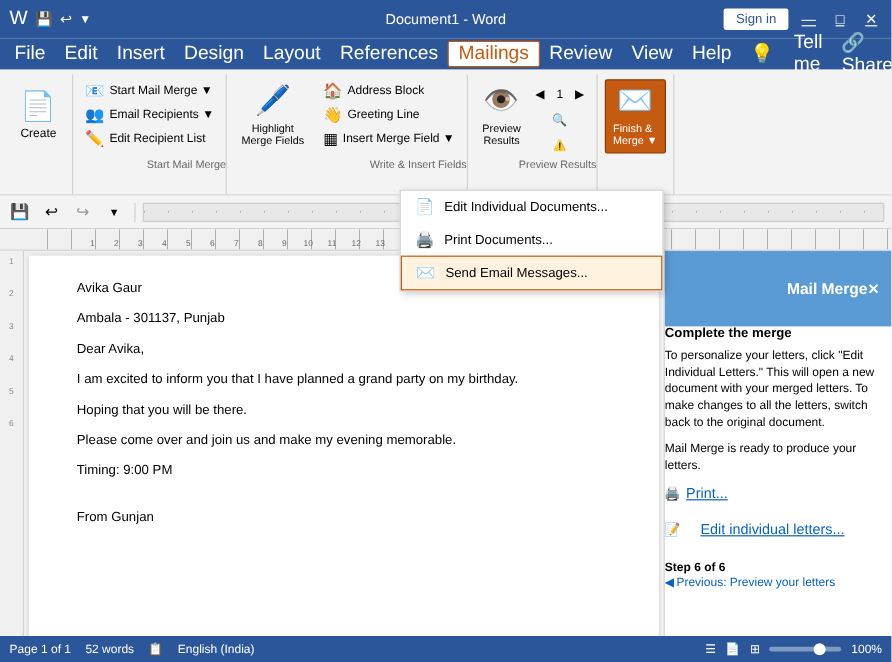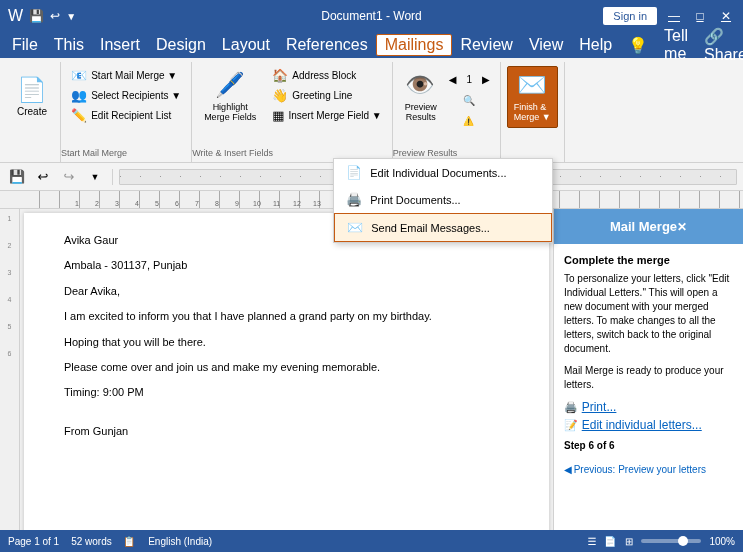--- a/index.html
+++ b/index.html
@@ -16,21 +16,21 @@
     .signin-btn { background: white; color: #2b579a; border: none; padding: 3px 10px; font-size: 11px; cursor: pointer; border-radius: 2px; }
 
     
     .menu-bar { background: #2b579a; height: 26px; display: flex; align-items: center; padding: 0 4px; }
     .menu-item { color: white; padding: 2px 8px; font-size: 16px; cursor: pointer; border-radius: 2px; height: 22px; display: flex; align-items: center; }
     .menu-item.highlighted { background: white; color: #c55a11; border: 1px solid #c55a11; }
 
     
     .ribbon { background: #f3f3f3; border-bottom: 1px solid #d1d1d1; display: flex; padding: 4px 4px 0 4px; gap: 0; min-height: 90px; }
     .ribbon-group { display: flex; flex-direction: column; border-right: 1px solid #d1d1d1; padding: 4px 6px; min-width: fit-content; position: relative; }
-    .ribbon-group-label { font-size: 9px; color: #666; text-align: left; position: absolute; bottom: 4px; left: 0; right: 0; }
+    .ribbon-group-label { font-size: 9px; color: #666; text-align: right; position: absolute; bottom: 20px; left: 0; right: 0; }
     .ribbon-group-content { display: flex; flex-direction: column; gap: 2px; flex: 1; margin-bottom: 14px; }
     .ribbon-group-content.row { flex-direction: row; align-items: center; }
     .ribbon-btn-large { display: flex; flex-direction: column; align-items: center; justify-content: center; padding: 4px 6px; cursor: pointer; border-radius: 2px; min-width: 44px; height: 62px; font-size: 10px; text-align: center; line-height: 1.2; }
     .ribbon-btn-large .icon { font-size: 24px; margin-bottom: 2px; }
     .ribbon-btn-small { display: flex; align-items: center; gap: 4px; padding: 2px 4px; cursor: pointer; border-radius: 2px; font-size: 10px; white-space: nowrap; height: 18px; }
     .ribbon-btn-small .icon { font-size: 13px; }
     .ribbon-btn-large.highlighted { background: #c55a11; color: white; border: 1px solid #8b3d00; }
 
     
     .toolbar { background: #f3f3f3; height: 28px; display: flex; align-items: center; padding: 0 6px; gap: 4px; border-bottom: 1px solid #d1d1d1; }
@@ -46,29 +46,29 @@
     
     .left-margin { width: 20px; background: #f0f0f0; border-right: 1px solid #d1d1d1; display: flex; flex-direction: column; align-items: center; justify-content: flex-start; padding-top: 2px; font-size: 7px; color: #666; position: relative; }
 
     
     .document { background: white; flex: 1; padding: 20px 40px; overflow: hidden; box-shadow: 0 0 4px rgba(0,0,0,0.2); margin: 4px; }
     .doc-line { font-size: 11px; color: #000; margin-bottom: 4px; line-height: 1.4; }
     .doc-line.gap { margin-bottom: 10px; }
 
     
     .right-panel { width: 190px; background: white; border-left: 1px solid #d1d1d1; display: flex; flex-direction: column; overflow: hidden; }
-    .right-panel-header { background: #5b9bd5; color: white; padding: 10px 10px; font-size: 13px; font-weight: bold; display: flex; justify-content: center; align-items: center; }
-    .right-panel-content { padding: 10px; flex: 1; overflow-y: auto; }
+    .right-panel-header { background: #5b9bd5; color: white; padding: 24px 10px; font-size: 13px; font-weight: bold; display: flex; justify-content: flex-end; align-items: center; }
+    .right-panel-content { flex: 1; overflow-y: auto; }
     .panel-section-title { font-weight: bold; font-size: 11px; margin-bottom: 6px; color: #000; }
     .panel-text { font-size: 10px; color: #000; line-height: 1.4; margin-bottom: 8px; }
     .panel-link { color: #0563c1; text-decoration: underline; cursor: pointer; font-size: 12px; display: block; margin-bottom: 4px; }
     .panel-section-divider { font-weight: bold; font-size: 11px; color: #000; margin: 6px 0; }
     .panel-link-with-icon { display: flex; align-items: center; gap: 4px; margin-bottom: 4px; }
     .panel-link-with-icon .link-icon { font-size: 11px; color: #0563c1; }
-    .step-text { font-size: 10px; color: #000; font-weight: bold; margin-top: 8px; margin-bottom: 13px; }
+    .step-text { font-size: 10px; color: #000; font-weight: bold; margin-top: 8px; margin-bottom: 0; }
     .prev-link { display: flex; align-items: center; gap: 2px; color: #0563c1; font-size: 10px; cursor: pointer; }
 
     
     .dropdown-menu { position: absolute; top: 158px; right: 190px; background: white; border: 1px solid #d1d1d1; box-shadow: 2px 2px 6px rgba(0,0,0,0.2); z-index: 100; width: 220px; }
     .dropdown-item { display: flex; align-items: center; gap: 8px; padding: 6px 12px; cursor: pointer; font-size: 11px; }
     .dropdown-item.active-item { background: #fff3e0; border: 1px solid #c55a11; }
     .dropdown-item .item-icon { font-size: 13px; color: #444; }
 
     
     .status-bar { background: #2b579a; height: 22px; display: flex; align-items: center; padding: 0 8px; gap: 12px; color: white; font-size: 10px; position: absolute; bottom: 0; left: 0; right: 0; }
@@ -90,21 +90,21 @@
   <div class="title-bar-right">
     <button class="signin-btn">Sign in</button>
     <span class="title-btn">—</span>
     <span class="title-btn">□</span>
     <span class="title-btn close">✕</span>
   </div>
 </div>
 
 <div class="menu-bar">
   <span class="menu-item">File</span>
-  <span class="menu-item">This</span>
+  <span class="menu-item">Edit</span>
   <span class="menu-item">Insert</span>
   <span class="menu-item">Design</span>
   <span class="menu-item">Layout</span>
   <span class="menu-item">References</span>
   <span class="menu-item highlighted">Mailings</span>
   <span class="menu-item">Review</span>
   <span class="menu-item">View</span>
   <span class="menu-item">Help</span>
   <span class="menu-item">💡</span>
   <span class="menu-item">Tell me</span>
@@ -125,21 +125,21 @@
   </div>
 
   <div class="ribbon-group" style="min-width:120px;">
     <div class="ribbon-group-content">
       <div class="ribbon-btn-small">
         <span class="icon">📧</span>
         <span>Start Mail Merge ▼</span>
       </div>
       <div class="ribbon-btn-small">
         <span class="icon">👥</span>
-        <span>Select Recipients ▼</span>
+        <span>Email Recipients ▼</span>
       </div>
       <div class="ribbon-btn-small">
         <span class="icon">✏️</span>
         <span>Edit Recipient List</span>
       </div>
     </div>
     <div class="ribbon-group-label">Start Mail Merge</div>
   </div>
 
   <div class="ribbon-group" style="min-width:150px;">
@@ -265,21 +265,21 @@
     <div class="right-panel-content">
       <div class="panel-section-title">Complete the merge</div>
       <div class="panel-text">To personalize your letters, click "Edit Individual Letters." This will open a new document with your merged letters. To make changes to all the letters, switch back to the original document.</div>
       <div class="panel-text">Mail Merge is ready to produce your letters.</div>
       <div class="panel-link-with-icon">
         <span class="link-icon">🖨️</span>
         <a class="panel-link" style="margin:0;">Print...</a>
       </div>
       <div class="panel-link-with-icon">
         <span class="link-icon">📝</span>
-        <a class="panel-link" style="margin:0;">Edit individual letters...</a>
+        <a class="panel-link" style="margin:12px;">Edit individual letters...</a>
       </div>
       <div class="step-text">Step 6 of 6</div>
       <div class="prev-link">
         <span>◀</span>
         <span>Previous: Preview your letters</span>
       </div>
     </div>
   </div>
 </div>
 

